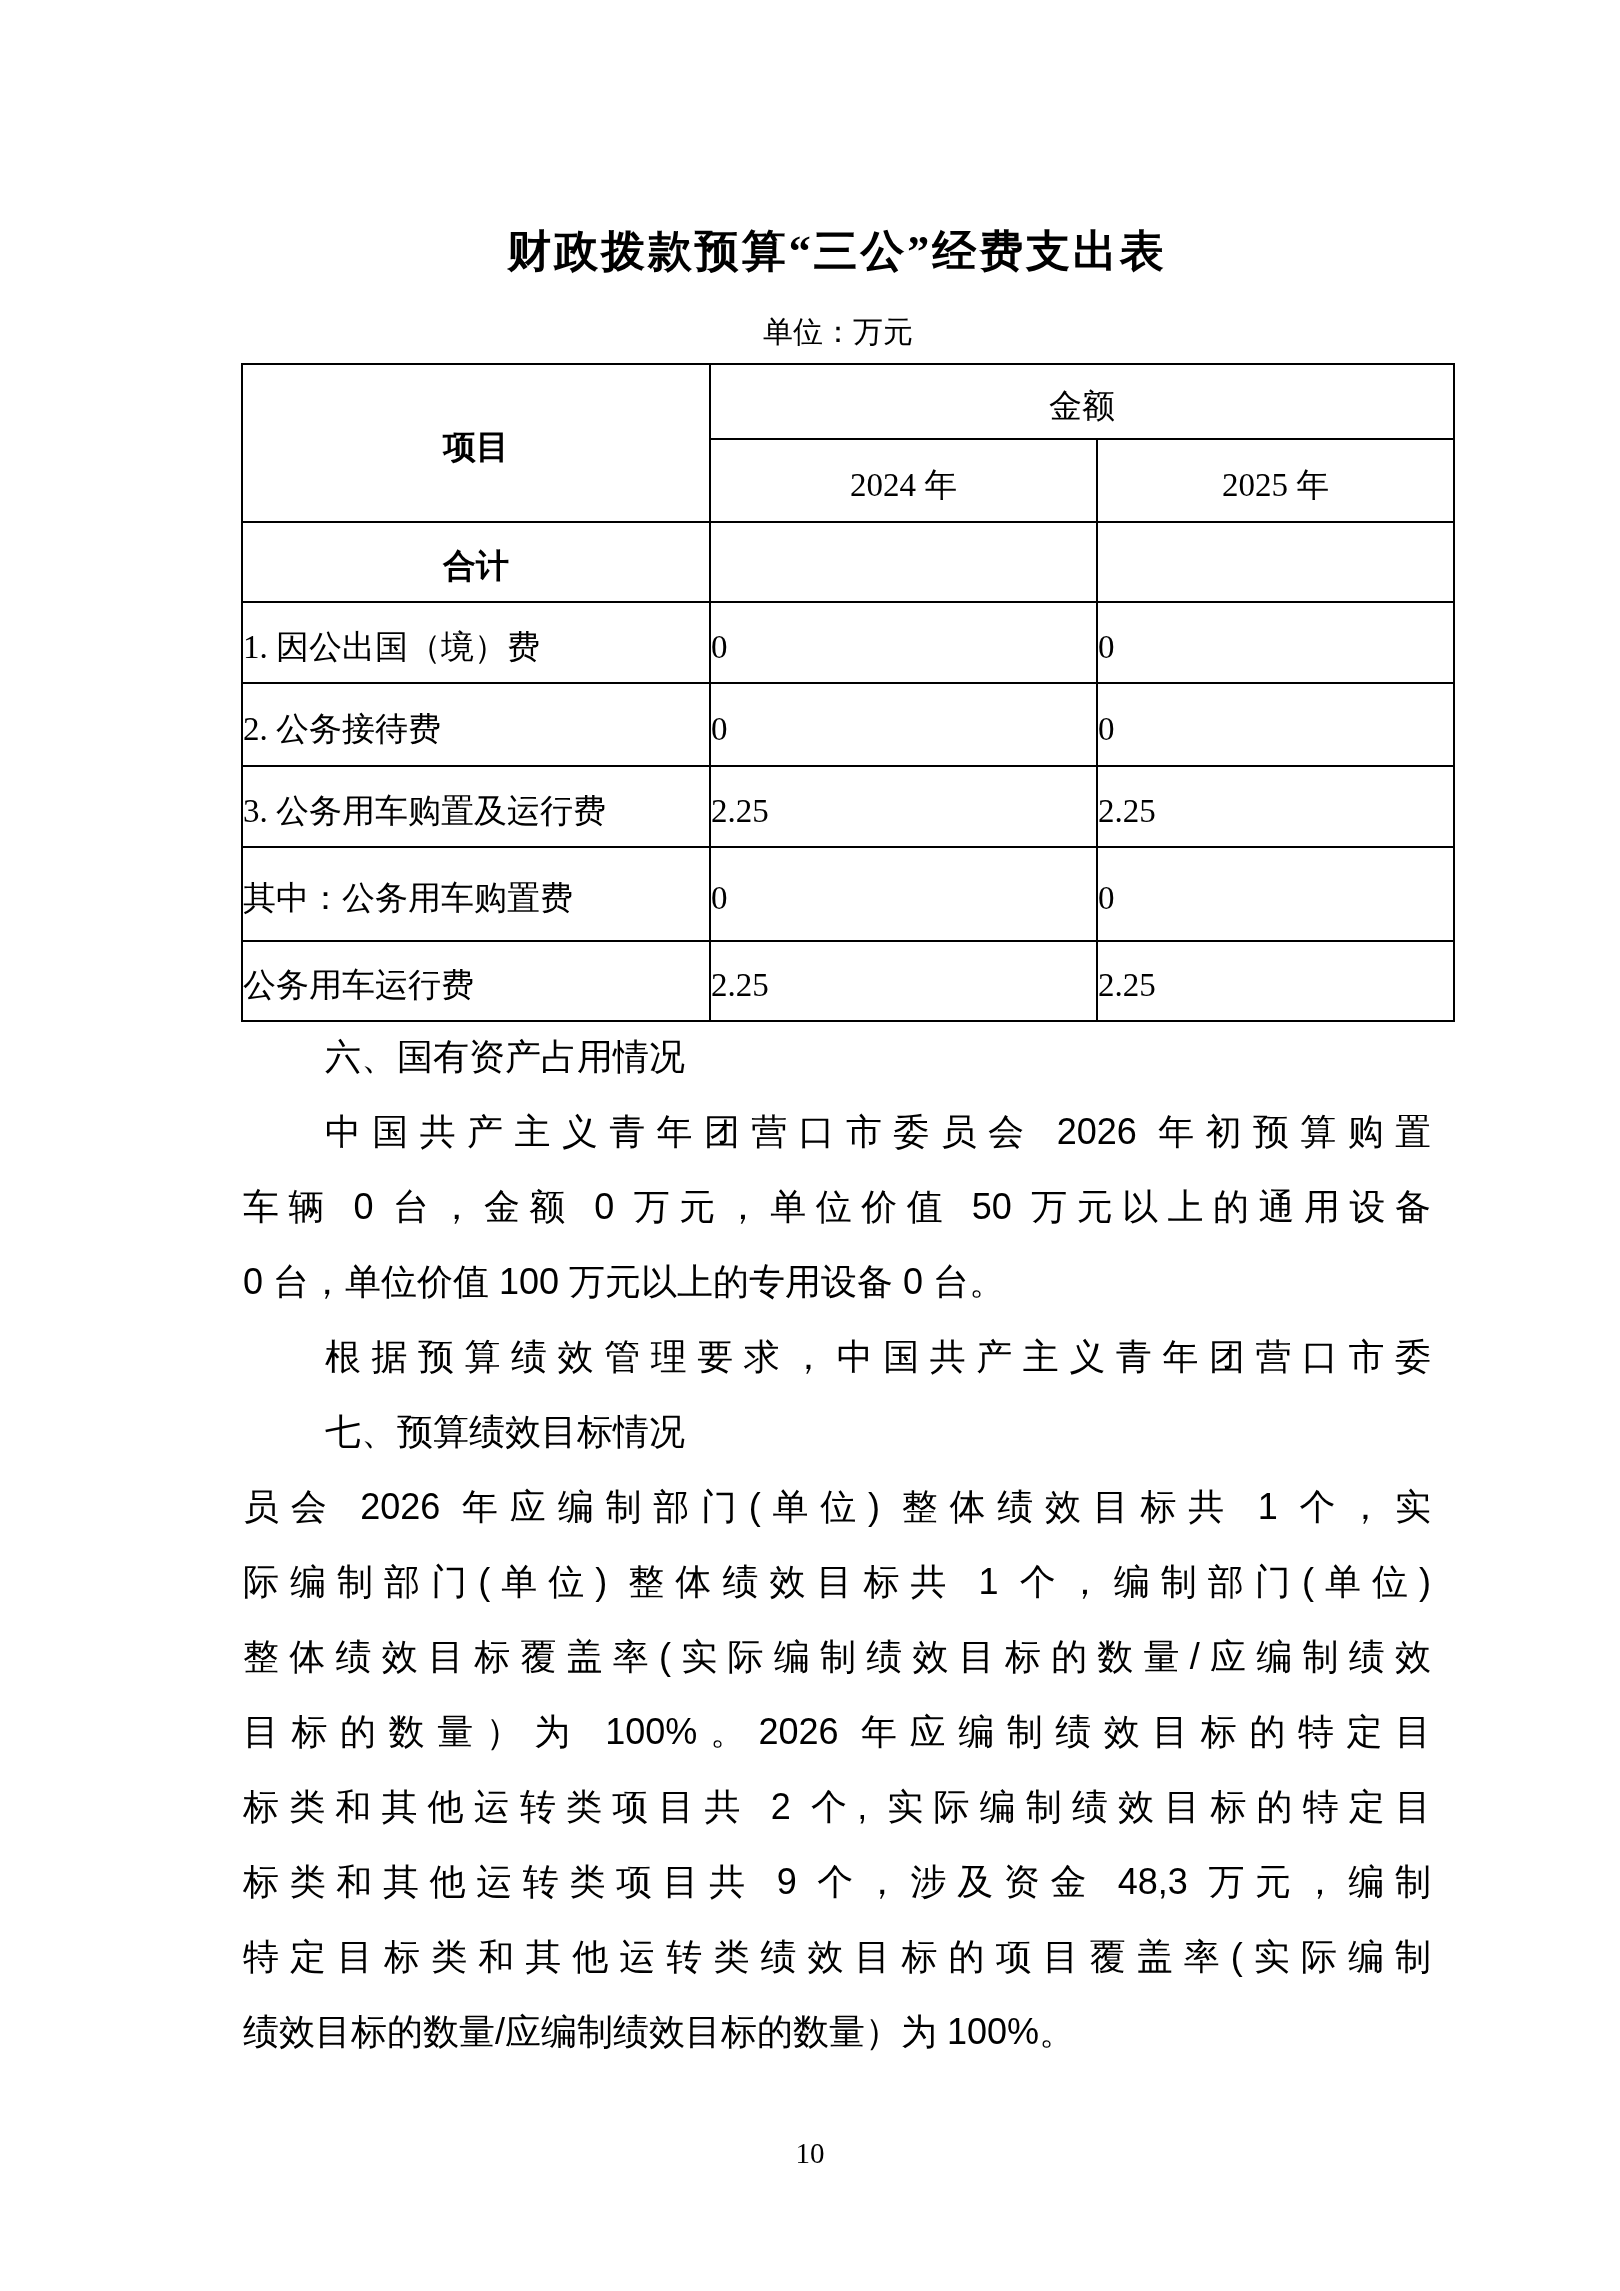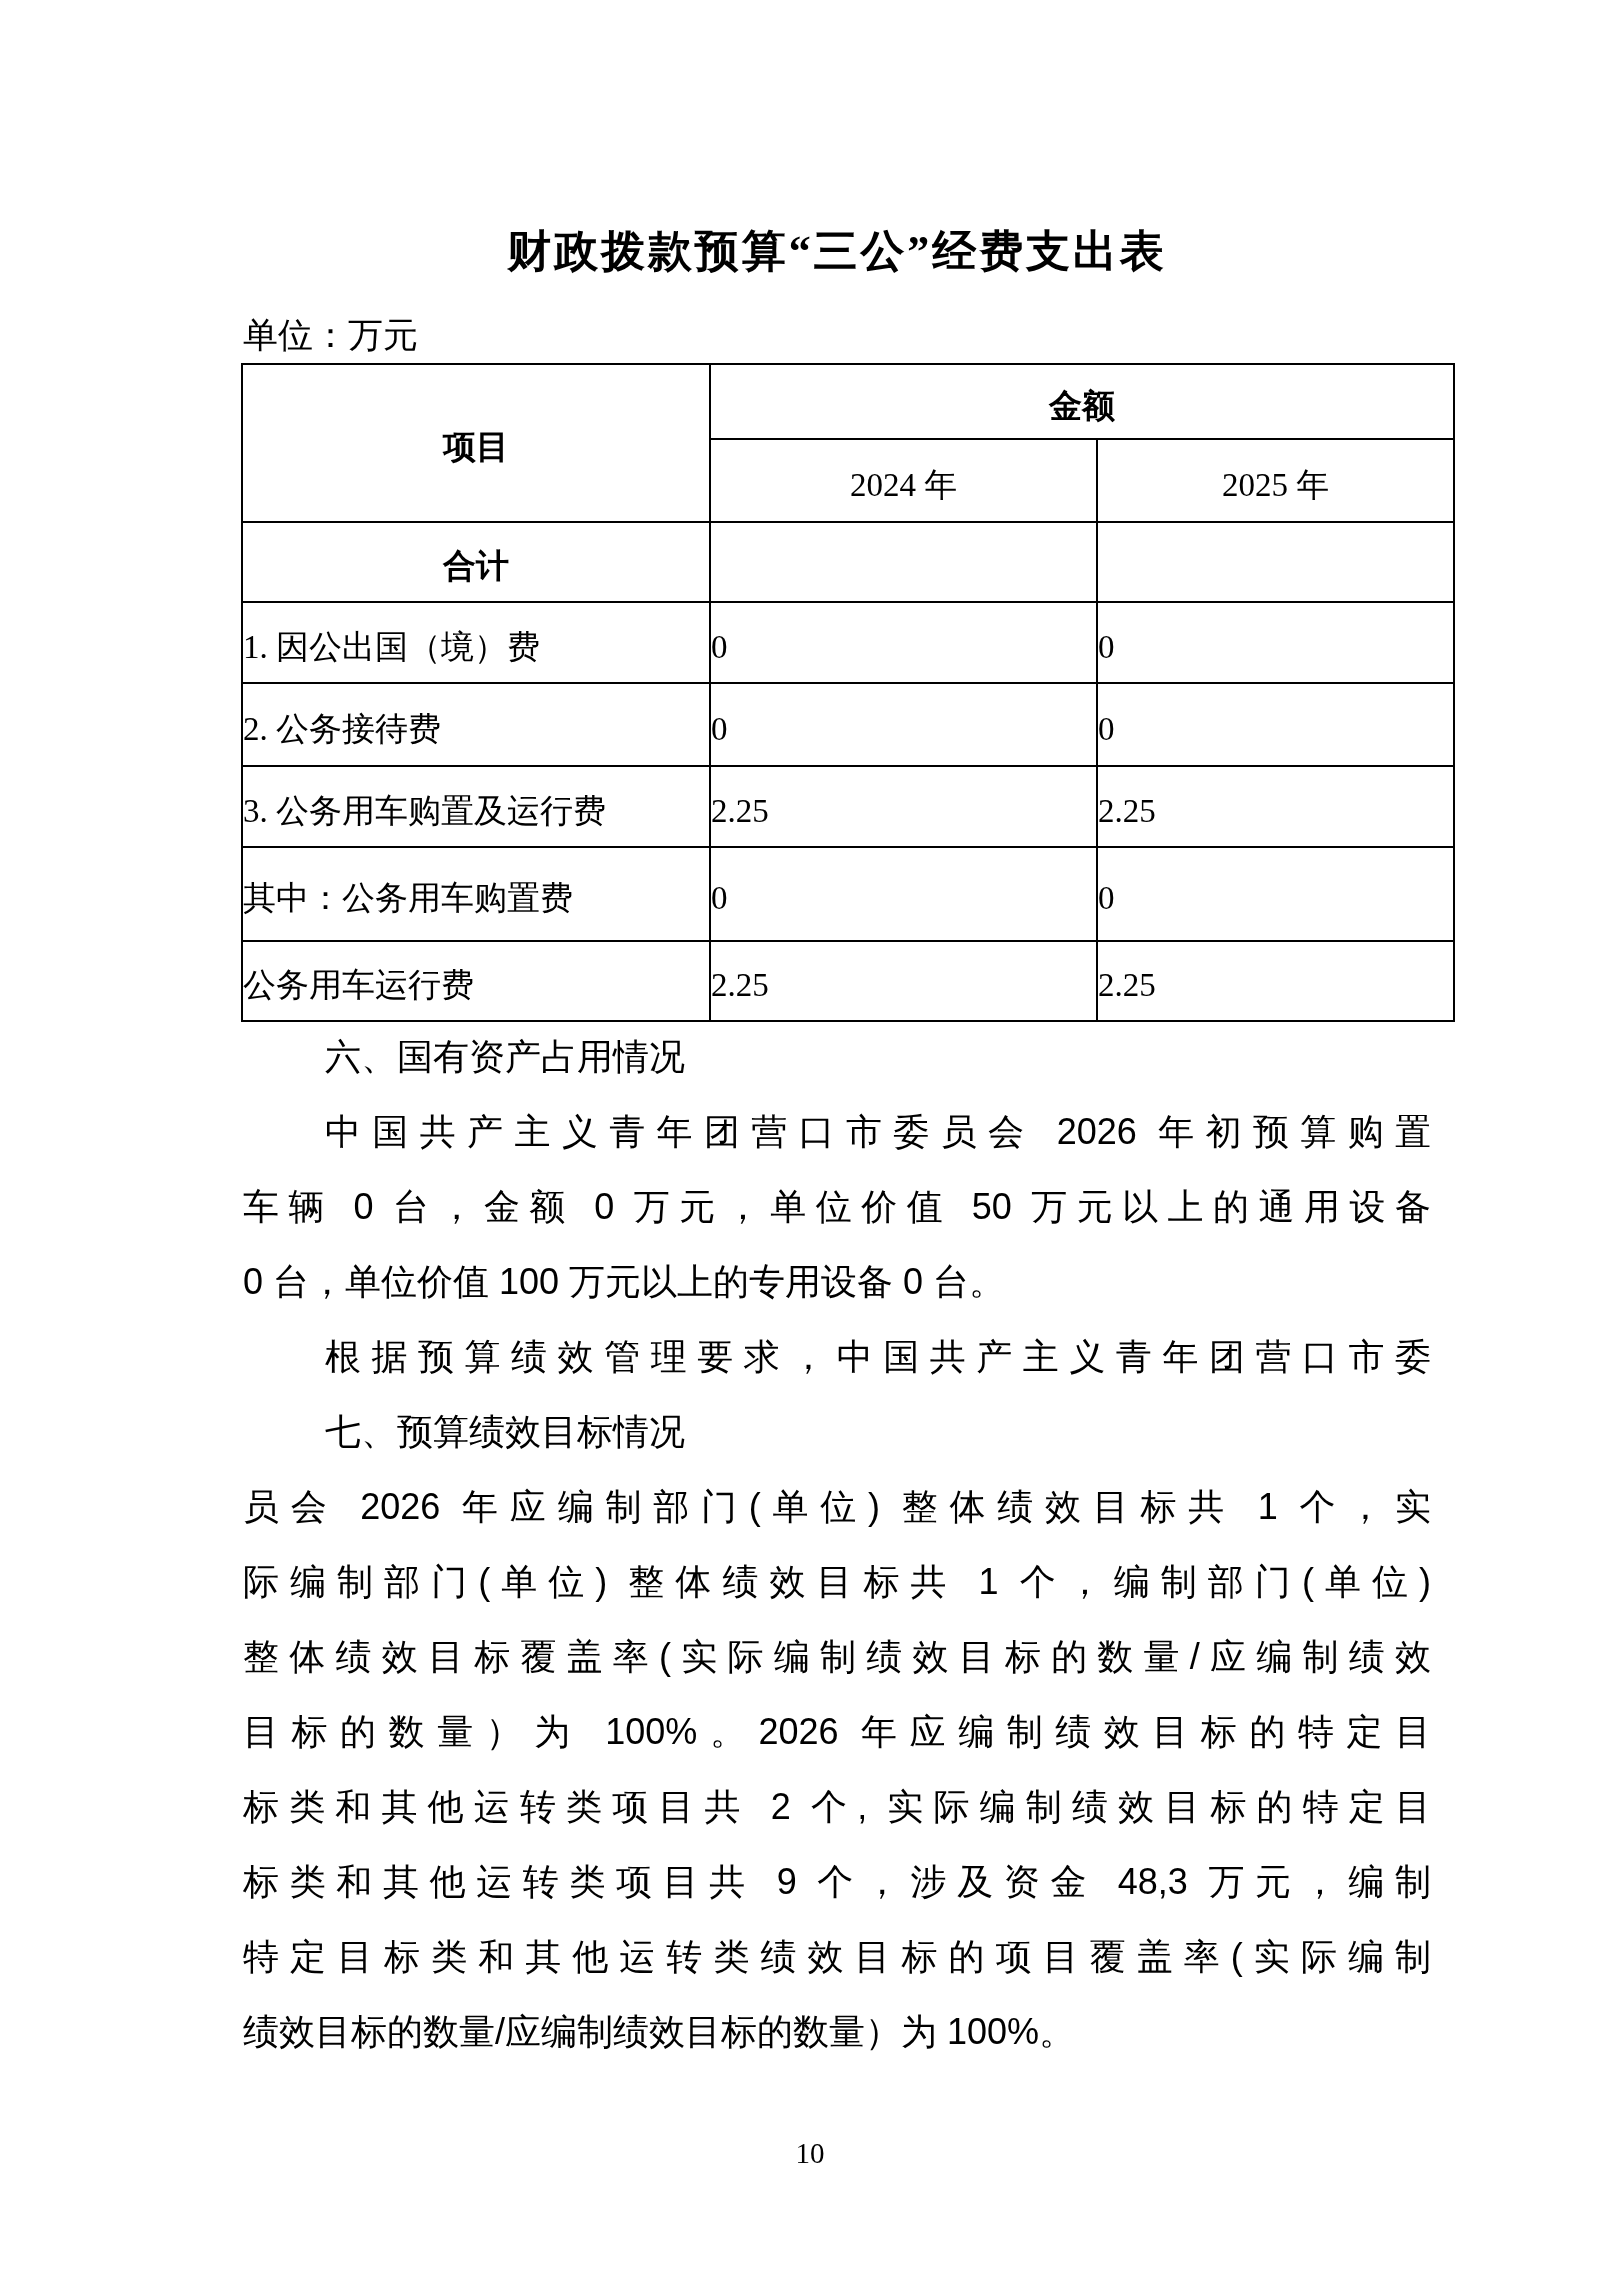--- a/index.html
+++ b/index.html
@@ -27,22 +27,22 @@
     font-weight: bold;
     letter-spacing: 2.9px;
     font-family: "Liberation Serif", "DejaVu Serif", serif;
     white-space: nowrap;
   }
   .unit-note {
     position: absolute;
     top: 312px;
     left: 243px;
     width: 1190px;
-    text-align: left;
-    font-size: 35px;
+    text-align: center;
+    font-size: 30px;
     font-family: Liberation Sans, sans-serif;
     white-space: nowrap;
   }
   table.budget-table {
     position: absolute;
     left: 241px;
     top: 363px;
     width: 1211px;
     border-collapse: collapse;
     table-layout: fixed;
@@ -58,21 +58,21 @@
   }
   td.c-item {
     text-align: center;
     font-weight: bold;
     font-size: 35px;
     padding-top: 0;
     margin-top: 30px;
   }
   td.c-amount {
     text-align: center;
-    font-weight: bold;
+    font-weight: normal;
     font-size: 35px;
     padding-top: 0;
   }
   td.c-year {
     text-align: center;
     padding-top: 13.7px;
   }
   td.lbl {
     text-align: left;
     padding-left: 11.8px;

